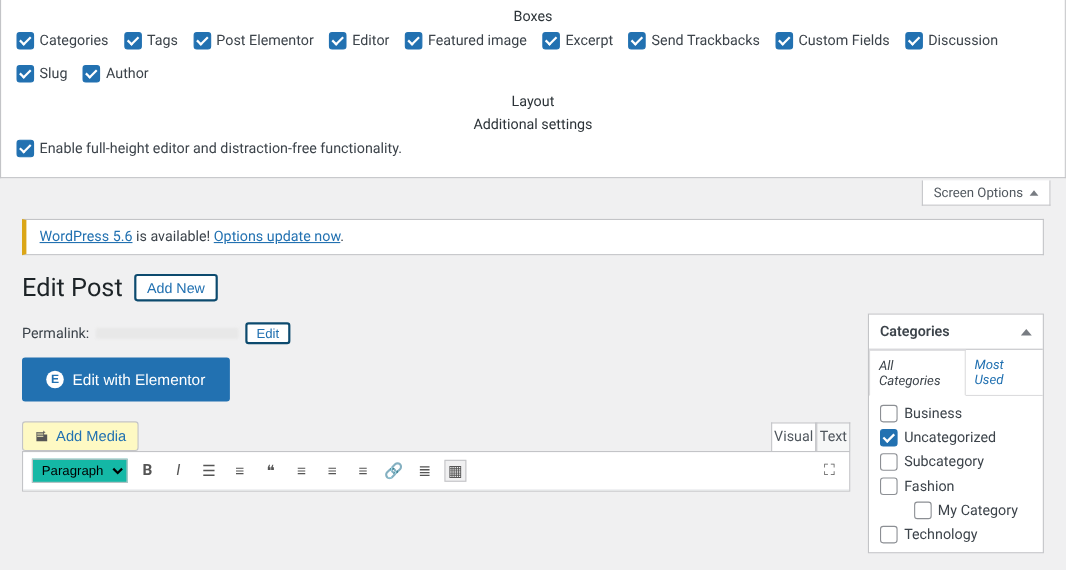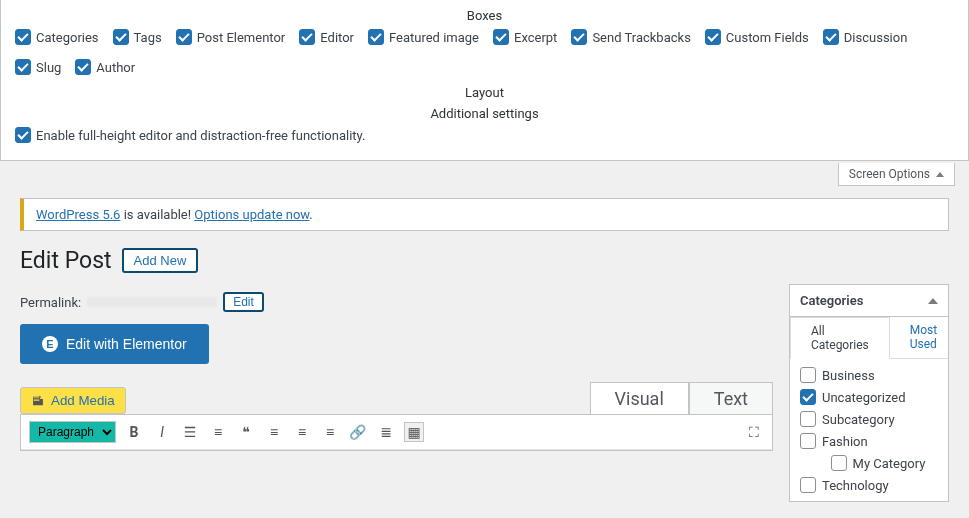--- a/index.html
+++ b/index.html
@@ -29,36 +29,36 @@
   .btn-primary-big { background: #2271b1; color: #fff; border: none; padding: 12px 22px; font-size: 14px; display: inline-flex; align-items: center; gap: 8px; border-radius: 3px; }
   .elementor-icon { display:inline-block; width:16px; height:16px; border-radius:50%; background:#fff; color:#2271b1; font-size:11px; font-weight:700; text-align:center; line-height:16px; }
   .main-cols { display: flex; gap: 16px; }
   .col-left { flex: 1; }
   .col-right { width: 160px; }
   .title-input { width: 100%; font-size: 20px; padding: 8px 10px; border: 1px solid #c3c4c7; background: #fff; color: #888; }
   .permalink-row { display: flex; align-items: center; gap: 6px; margin: 8px 0 12px; font-size: 13px; }
   .permalink-row .blur { display:inline-block; width:130px; height:10px; background:#e8e8e8; border-radius:2px; filter: blur(1px); }
   .btn-tiny { font-size: 12px; padding: 1px 8px; }
   .media-btn-row { display:flex; align-items:flex-end; justify-content:space-between; margin: 18px 0 0; }
-  .media-btn { background:#fde047; border:1px solid #c3c4c7; padding:5px 10px; color:#2271b1; display:inline-flex; align-items:center; gap:6px; border-radius:3px; cursor:pointer; }
+  .media-btn { background:#fef9c3; border:1px solid #c3c4c7; padding:5px 10px; color:#2271b1; display:inline-flex; align-items:center; gap:6px; border-radius:3px; cursor:pointer; }
   .editor-tabs { display:flex; }
-  .ed-tab { border:1px solid #c3c4c7; border-bottom:none; padding:5px 24px; font-size:18px; color:#50575e; background:#f6f7f7; cursor:pointer; }
+  .ed-tab { border:1px solid #c3c4c7; border-bottom:none; padding:5px 2px; font-size:13px; color:#50575e; background:#f6f7f7; cursor:pointer; }
   .ed-tab.active { background:#fff; }
   .editor-box { border:1px solid #c3c4c7; background:#fff; }
   .toolbar { display:flex; align-items:center; gap:8px; padding:6px 8px; border-bottom:1px solid #e2e4e7; flex-wrap:wrap; }
   .toolbar .sel { font-size:12px; border:1px solid #c3c4c7; padding:2px 4px; background:#14b8a6; }
   .toolbar .ico { width:20px; height:20px; display:inline-flex; align-items:center; justify-content:center; color:#555; cursor:pointer; font-size:14px; }
   .toolbar .ico.box { border:1px solid #c3c4c7; background:#f0f0f1; }
   .fs-icon { margin-left:auto; }
   .postbox { background:#fff; border:1px solid #c3c4c7; margin-bottom:14px; }
   .postbox-header { display:flex; justify-content:space-between; align-items:center; padding:8px 10px; border-bottom:1px solid #c3c4c7; }
   .postbox-header h3 { font-size:13px; font-weight:600; }
   .chev { width:0; height:0; border-left:5px solid transparent; border-right:5px solid transparent; border-bottom:6px solid #787c82; cursor:pointer; }
   .cat-tabs { display:flex; border-bottom:1px solid #dcdcde; font-size:12px; }
-  .cat-tab { padding:6px 20px; cursor:pointer; }
+  .cat-tab { padding:6px 8px; cursor:pointer;font-style:italic; }
   .cat-tab.active { background:#fff; border:1px solid #dcdcde; border-bottom:1px solid #fff; margin-bottom:-1px; color:#3c434a; }
   .cat-tab.inactive { color:#2271b1; }
   .cat-list { padding:8px 10px; display:flex; flex-direction:column; gap:6px; font-size:13px; }
   .cat-item { display:flex; align-items:center; gap:6px; }
   .cat-item.indent { margin-left:18px;justify-content:center; }
   .svg-ico { width:14px; height:14px; fill:#555; }
 </style>
 </head>
 <body>
 

